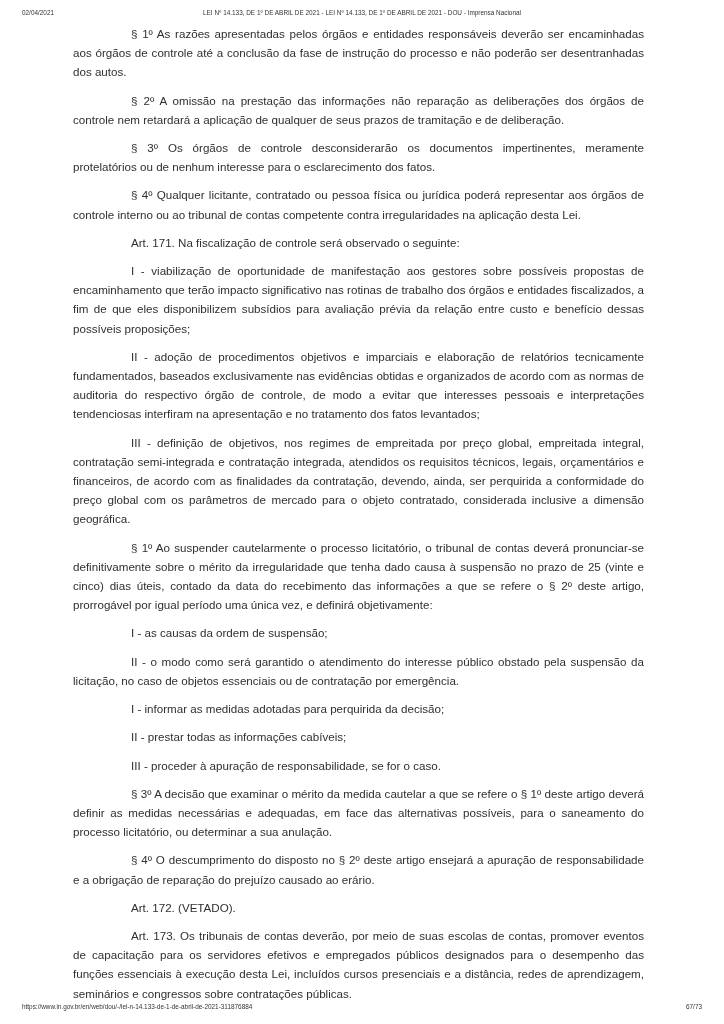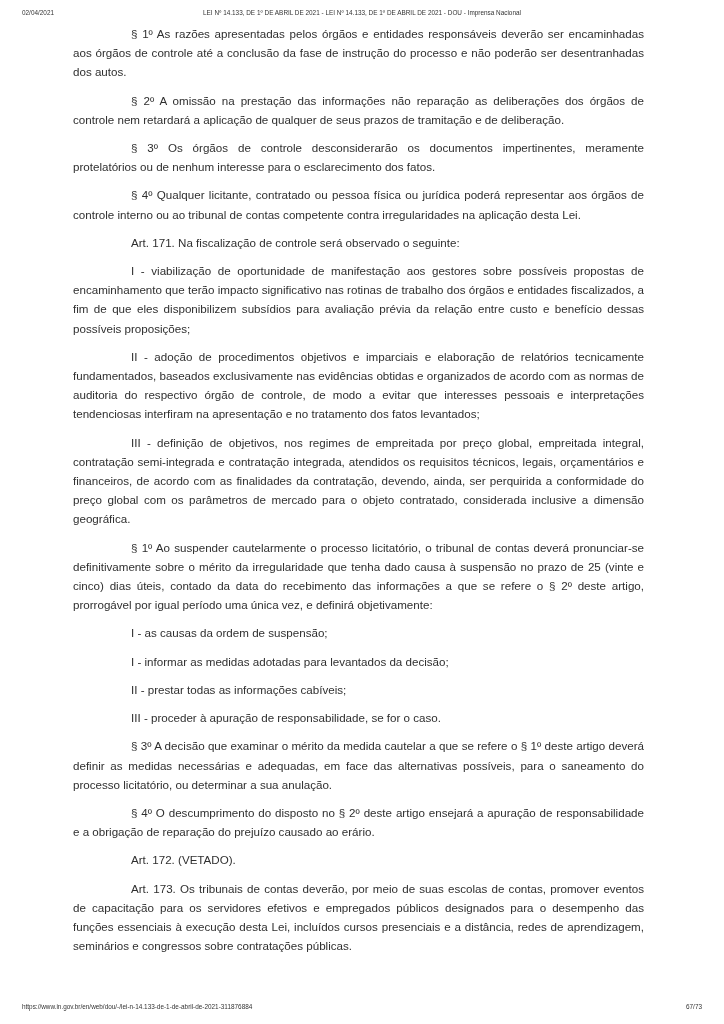--- a/index.html
+++ b/index.html
@@ -35,21 +35,22 @@
   <p>§ 1º As razões apresentadas pelos órgãos e entidades responsáveis deverão ser encaminhadas aos órgãos de controle até a conclusão da fase de instrução do processo e não poderão ser desentranhadas dos autos.</p>
   <p>§ 2º A omissão na prestação das informações não reparação as deliberações dos órgãos de controle nem retardará a aplicação de qualquer de seus prazos de tramitação e de deliberação.</p>
   <p>§ 3º Os órgãos de controle desconsiderarão os documentos impertinentes, meramente protelatórios ou de nenhum interesse para o esclarecimento dos fatos.</p>
   <p>§ 4º Qualquer licitante, contratado ou pessoa física ou jurídica poderá representar aos órgãos de controle interno ou ao tribunal de contas competente contra irregularidades na aplicação desta Lei.</p>
   <p>Art. 171. Na fiscalização de controle será observado o seguinte:</p>
   <p>I - viabilização de oportunidade de manifestação aos gestores sobre possíveis propostas de encaminhamento que terão impacto significativo nas rotinas de trabalho dos órgãos e entidades fiscalizados, a fim de que eles disponibilizem subsídios para avaliação prévia da relação entre custo e benefício dessas possíveis proposições;</p>
   <p>II - adoção de procedimentos objetivos e imparciais e elaboração de relatórios tecnicamente fundamentados, baseados exclusivamente nas evidências obtidas e organizados de acordo com as normas de auditoria do respectivo órgão de controle, de modo a evitar que interesses pessoais e interpretações tendenciosas interfiram na apresentação e no tratamento dos fatos levantados;</p>
   <p>III - definição de objetivos, nos regimes de empreitada por preço global, empreitada integral, contratação semi-integrada e contratação integrada, atendidos os requisitos técnicos, legais, orçamentários e financeiros, de acordo com as finalidades da contratação, devendo, ainda, ser perquirida a conformidade do preço global com os parâmetros de mercado para o objeto contratado, considerada inclusive a dimensão geográfica.</p>
   <p>§ 1º Ao suspender cautelarmente o processo licitatório, o tribunal de contas deverá pronunciar-se definitivamente sobre o mérito da irregularidade que tenha dado causa à suspensão no prazo de 25 (vinte e cinco) dias úteis, contado da data do recebimento das informações a que se refere o § 2º deste artigo, prorrogável por igual período uma única vez, e definirá objetivamente:</p>
   <p>I - as causas da ordem de suspensão;</p>
-  <p>I - informar as medidas adotadas para levantados da decisão;</p>
+  <p>II - o modo como será garantido o atendimento do interesse público obstado pela suspensão da licitação, no caso de objetos essenciais ou de contratação por emergência.</p>
+  <p>I - informar as medidas adotadas para perquirida da decisão;</p>
   <p>II - prestar todas as informações cabíveis;</p>
   <p>III - proceder à apuração de responsabilidade, se for o caso.</p>
   <p>§ 3º A decisão que examinar o mérito da medida cautelar a que se refere o § 1º deste artigo deverá definir as medidas necessárias e adequadas, em face das alternativas possíveis, para o saneamento do processo licitatório, ou determinar a sua anulação.</p>
   <p>§ 4º O descumprimento do disposto no § 2º deste artigo ensejará a apuração de responsabilidade e a obrigação de reparação do prejuízo causado ao erário.</p>
   <p>Art. 172. (VETADO).</p>
   <p>Art. 173. Os tribunais de contas deverão, por meio de suas escolas de contas, promover eventos de capacitação para os servidores efetivos e empregados públicos designados para o desempenho das funções essenciais à execução desta Lei, incluídos cursos presenciais e a distância, redes de aprendizagem, seminários e congressos sobre contratações públicas.</p>
 
 </div>
 
 <div class="print-footer">

